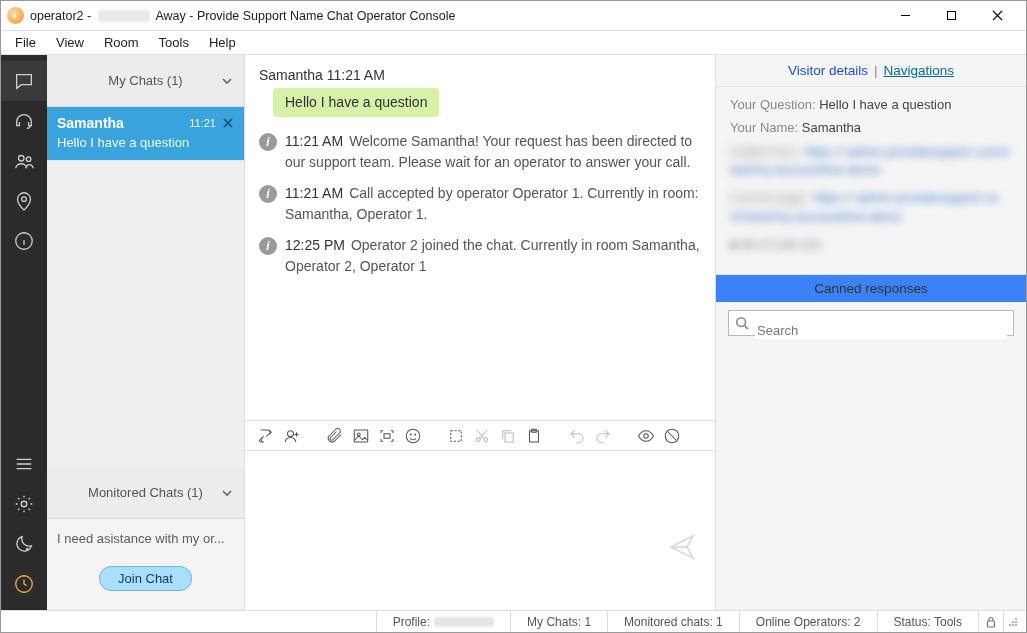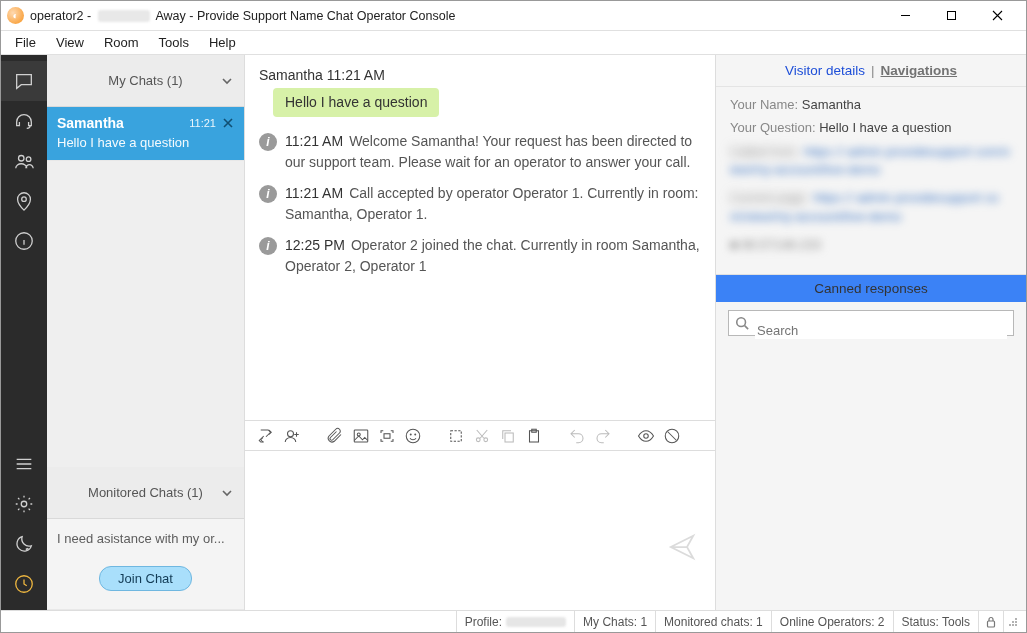--- a/index.html
+++ b/index.html
@@ -65,36 +65,36 @@
   .compose-area { height:160px; border-top:1px solid #ddd; position:relative; }
   .compose-area textarea { width:100%; height:100%; border:none; resize:none; padding:8px; font-family:inherit; font-size:14px; outline:none;}
   .send-icon { position:absolute; right:18px; bottom:48px; width:30px; height:30px; opacity:0.35; }
   .send-icon svg { width:30px; height:30px; stroke:#999; fill:none; stroke-width:1.4;}
 
   
   .details { width:310px; display:flex; flex-direction:column; background:#f5f5f5;}
   .details-tabs { height:32px; display:flex; align-items:center; justify-content:center; gap:6px; font-size:13.5px; border-bottom:1px solid #e4e4e4;}
   .details-tabs .tab { color:#1d4ed8; }
   .details-tabs .sep { color:#888; }
-  .details-tabs .tab.link { color:#737373; text-decoration:underline;font-weight:bold; }
+  .details-tabs .tab.link { color:#0369a1; text-decoration:underline; }
   .details-body { padding:10px 14px; font-size:13px; color:#444; }
   .details-row { margin-bottom:8px; }
   .details-label { color:#888; }
   .blur-block { filter:blur(4px); color:#3a74c4; word-break:break-all; margin-bottom:10px; line-height:1.4; user-select:none;}
   .blur-label { color:#888; filter:blur(3px); display:inline-block; margin-right:4px;}
   .canned-header { text-align:center; padding:6px 0; border-top:1px solid #e0e0e0; background:#3b82f6; font-size:13.5px; color:#333;}
   .canned-body { padding:8px 12px; }
   .search-box { display:flex; align-items:center; border:1px solid #b8b8b8; background:#fff; height:26px; padding:0 6px; }
   .search-box svg { width:14px; height:14px; stroke:#888; fill:none; stroke-width:1.8; margin-right:6px;}
   .search-box input { border:none; flex:1; font-size:13px; outline:none;margin-top:16px; }
 
   
   .statusbar { height:22px; border-top:1px solid #ddd; display:flex; align-items:center; font-size:12px; color:#555; padding:0 4px;}
   .statusbar .spacer { flex:1; }
-  .statusbar .cell { padding:0 8px; border-left:1px solid #ddd; height:100%; display:flex; align-items:center; gap:4px;}
+  .statusbar .cell { padding:0 16px; border-left:1px solid #ddd; height:100%; display:flex; align-items:center; gap:4px;}
   .statusbar .cell:first-of-type { border-left:none; }
   .status-blur { display:inline-block; width:60px; height:10px; background:#e6e6e6; border-radius:3px; filter:blur(1px);}
   .lock { width:12px; height:12px; }
 </style>
 </head>
 <body>
 
 <div class="app">
 
   <div class="titlebar">
@@ -364,26 +364,26 @@
     </div>
 
     <div class="details">
       <div class="details-tabs">
         <span class="tab">Visitor details</span>
         <span class="sep">|</span>
         <span class="tab link">Navigations</span>
       </div>
       <div class="details-body">
         <div class="details-row">
+          <span class="details-label">Your Question:</span>
+          <span>Hello I have a question</span>
+        </div>
+        <div class="details-row">
           <span class="details-label">Your Name:</span>
           <span>Samantha</span>
-        </div>
-        <div class="details-row">
-          <span class="details-label">Your Question:</span>
-          <span>Hello I have a question</span>
         </div>
         <div class="blur-block"><span class="blur-label">Called from</span> https // admin providesupport com/view/my-account/live-demo</div>
         <div class="blur-block"><span class="blur-label">Current page</span> https // admin providesupport com/view/my-account/live-demo</div>
         <div class="blur-block" style="color:#888">■ 86.57148.233</div>
       </div>
       <div class="canned-header">Canned responses</div>
       <div class="canned-body">
         <div class="search-box">
           <svg viewBox="0 0 16 16">
               <circle cx="7" cy="7" r="5"></circle>

